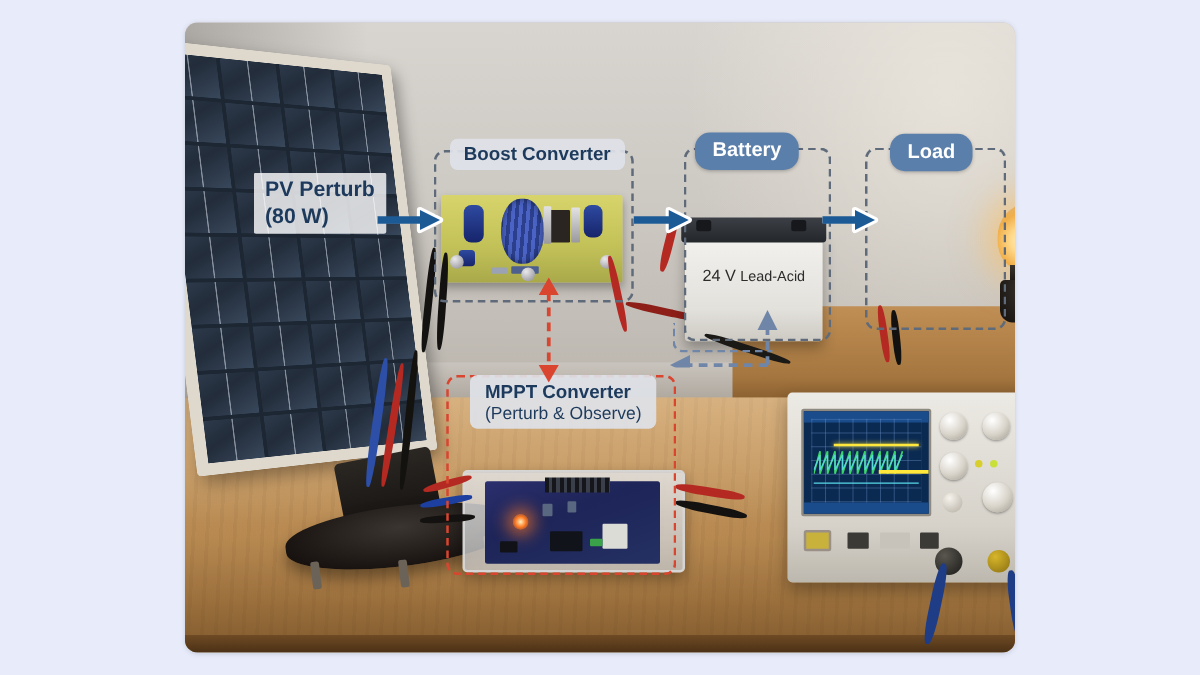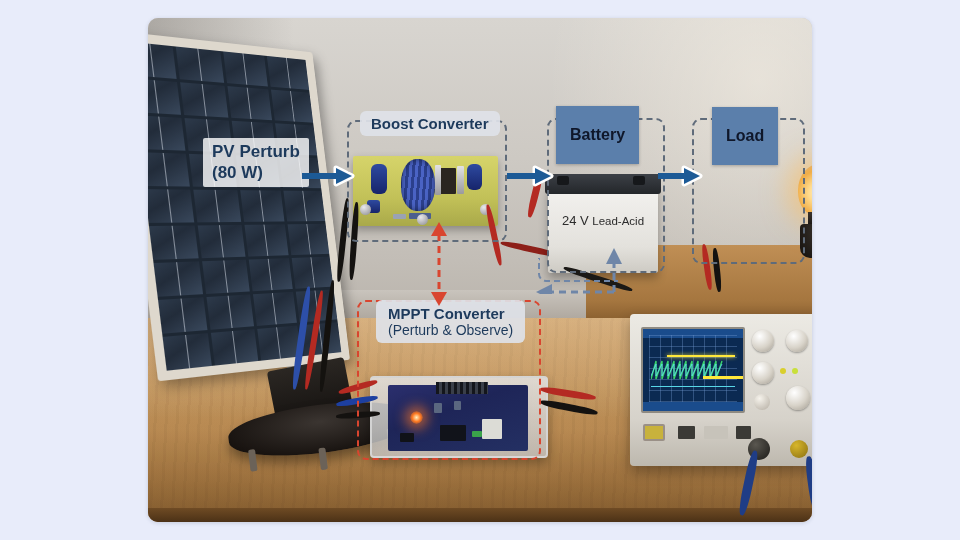--- a/index.html
+++ b/index.html
@@ -276,25 +276,25 @@
     border-radius:2px;
   }
   .lbl-box {
     color:#1d3a5c;
     background: rgba(222,226,232,.92);
     padding:4px 11px;
     font-size:15px;
     border-radius:6px;
   }
   .lbl-badge {
-    color:#0f172a;
+    color:#ffffff;
     background:#5b7fab;
-    padding:20px 14px;
+    padding:6px 14px;
     font-size:16px;
-    border-radius:0;
+    border-radius:12px;
     box-shadow: 0 1px 3px rgba(0,0,0,.25);
   }
   .lbl-sub { font-weight:normal; font-size:14px; display:block; }
 
   
   .arrow { position:absolute; pointer-events:none; }
 </style>
 </head>
 <body>
 

